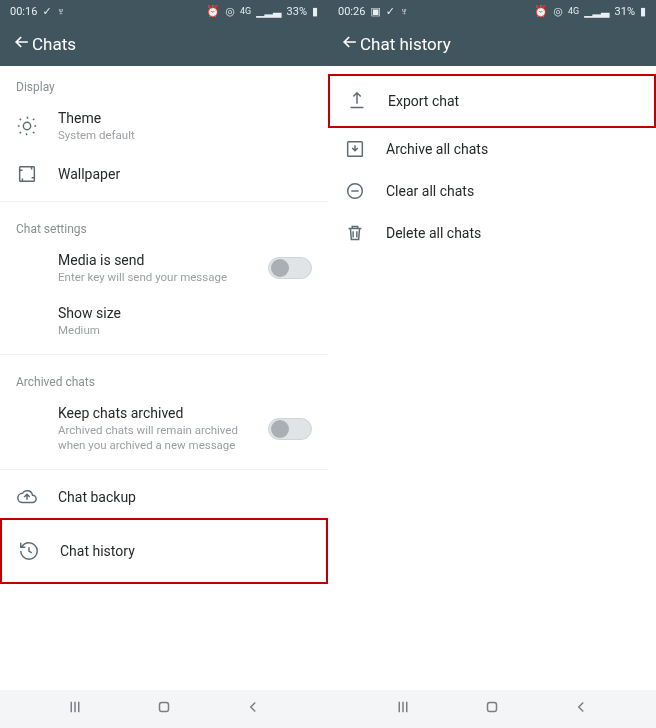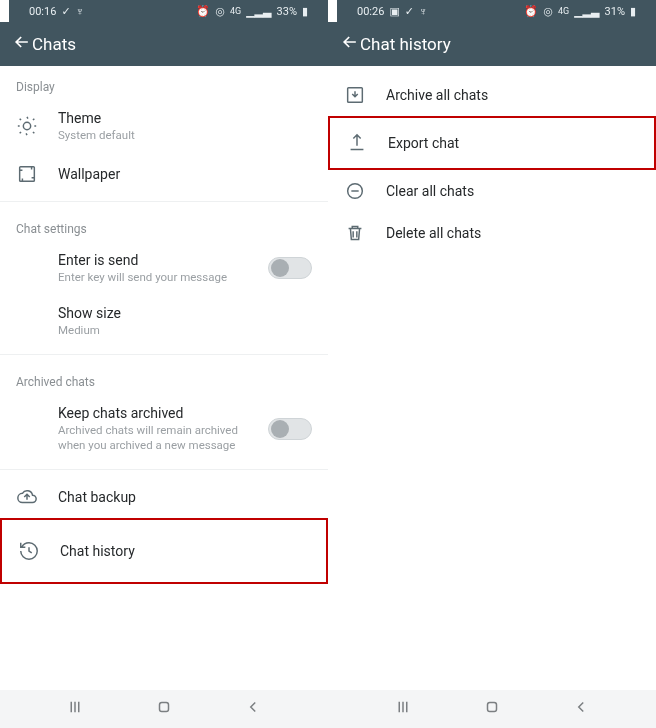--- a/index.html
+++ b/index.html
@@ -1,18 +1,18 @@
 <!DOCTYPE html>
 <html><head>
   <meta charset="utf-8">
   <style>
     * { margin:0; padding:0; box-sizing:border-box; font-family:-apple-system,Roboto,Arial,sans-serif; }
     body { width:656px; height:728px; display:flex; background:#fff; }
     .phone { width:328px; height:728px; display:flex; flex-direction:column; background:#fff; position:relative; }
-    .statusbar { height:22px; background:#41555f; color:#e8eef1; display:flex; align-items:center; justify-content:space-between; padding:0 20px; font-size:11px;margin-left:9px; }
+    .statusbar { height:22px; background:#41555f; color:#e8eef1; display:flex; align-items:center; justify-content:space-between; padding:0 10px; font-size:11px; }
     .statusbar .icons, .statusbar .left { display:flex; gap:5px; align-items:center; }
     .appbar { height:44px; background:#41555f; color:#fff; display:flex; align-items:center; padding:0 12px; }
     .appbar .back-icon svg { width:20px; height:20px; }
     .appbar .title { font-size:17px; font-weight:400; }
     .content { flex:1; overflow:hidden; background:#fff; }
     .section-header { font-size:12px; color:#8a8f93; padding:14px 16px 6px; }
     .row { display:flex; align-items:center; padding:10px 16px; gap:20px; }
     .row .icon-slot { width:22px; height:22px; display:flex; align-items:center; justify-content:center; color:#5d6b72; flex-shrink:0; }
     .row .icon-slot svg { width:22px; height:22px; }
     .row .text-slot { flex:1; }
@@ -82,21 +82,21 @@
       </span>
       <div class="text-slot">
           <div class="title-line">Wallpaper</div>
         </div>
     </div>
     <div class="sep"></div>
 
     <div class="section-header">Chat settings</div>
     <div class="row no-icon">
       <div class="text-slot">
-        <div class="title-line">Enter is send</div>
+        <div class="title-line">Media is send</div>
         <div class="sub-line">Enter key will send your message</div>
       </div>
       <div class="toggle">
           <div class="knob"></div>
         </div>
     </div>
     <div class="row no-icon">
       <div class="text-slot">
         <div class="title-line">Show size</div>
         <div class="sub-line">Medium</div>
@@ -174,39 +174,39 @@
   <div class="appbar">
     <span class="back-icon">
       <svg viewBox="0 0 24 24" fill="none" stroke="#fff" stroke-width="2">
           <path d="M19 12H5M11 18l-6-6 6-6"></path>
         </svg>
     </span>
     <span class="title">Chat history</span>
   </div>
 
   <div class="content" style="padding-top:8px">
+    <div class="row hist-row highlight-red" style="padding-top:14px;padding-bottom:14px">
+      <span class="icon-slot">
+        <svg viewBox="0 0 24 24" fill="none" stroke="currentColor" stroke-width="1.6">
+            <path d="M12 3v12M8 7l4-4 4 4M5 19h14"></path>
+          </svg>
+      </span>
+      <div class="text-slot">
+          <div class="title-line">Export chat</div>
+        </div>
+    </div>
     <div class="row hist-row">
       <span class="icon-slot">
         <svg viewBox="0 0 24 24" fill="none" stroke="currentColor" stroke-width="1.6">
             <rect x="4" y="4" width="16" height="16" rx="1"></rect>
             <path d="M12 8v6M9 11l3 3 3-3"></path>
           </svg>
       </span>
       <div class="text-slot">
           <div class="title-line">Archive all chats</div>
-        </div>
-    </div>
-    <div class="row hist-row highlight-red" style="padding-top:14px;padding-bottom:14px">
-      <span class="icon-slot">
-        <svg viewBox="0 0 24 24" fill="none" stroke="currentColor" stroke-width="1.6">
-            <path d="M12 3v12M8 7l4-4 4 4M5 19h14"></path>
-          </svg>
-      </span>
-      <div class="text-slot">
-          <div class="title-line">Export chat</div>
         </div>
     </div>
     <div class="row hist-row">
       <span class="icon-slot">
         <svg viewBox="0 0 24 24" fill="none" stroke="currentColor" stroke-width="1.6">
             <circle cx="12" cy="12" r="8"></circle>
             <path d="M8 12h8"></path>
           </svg>
       </span>
       <div class="text-slot">

